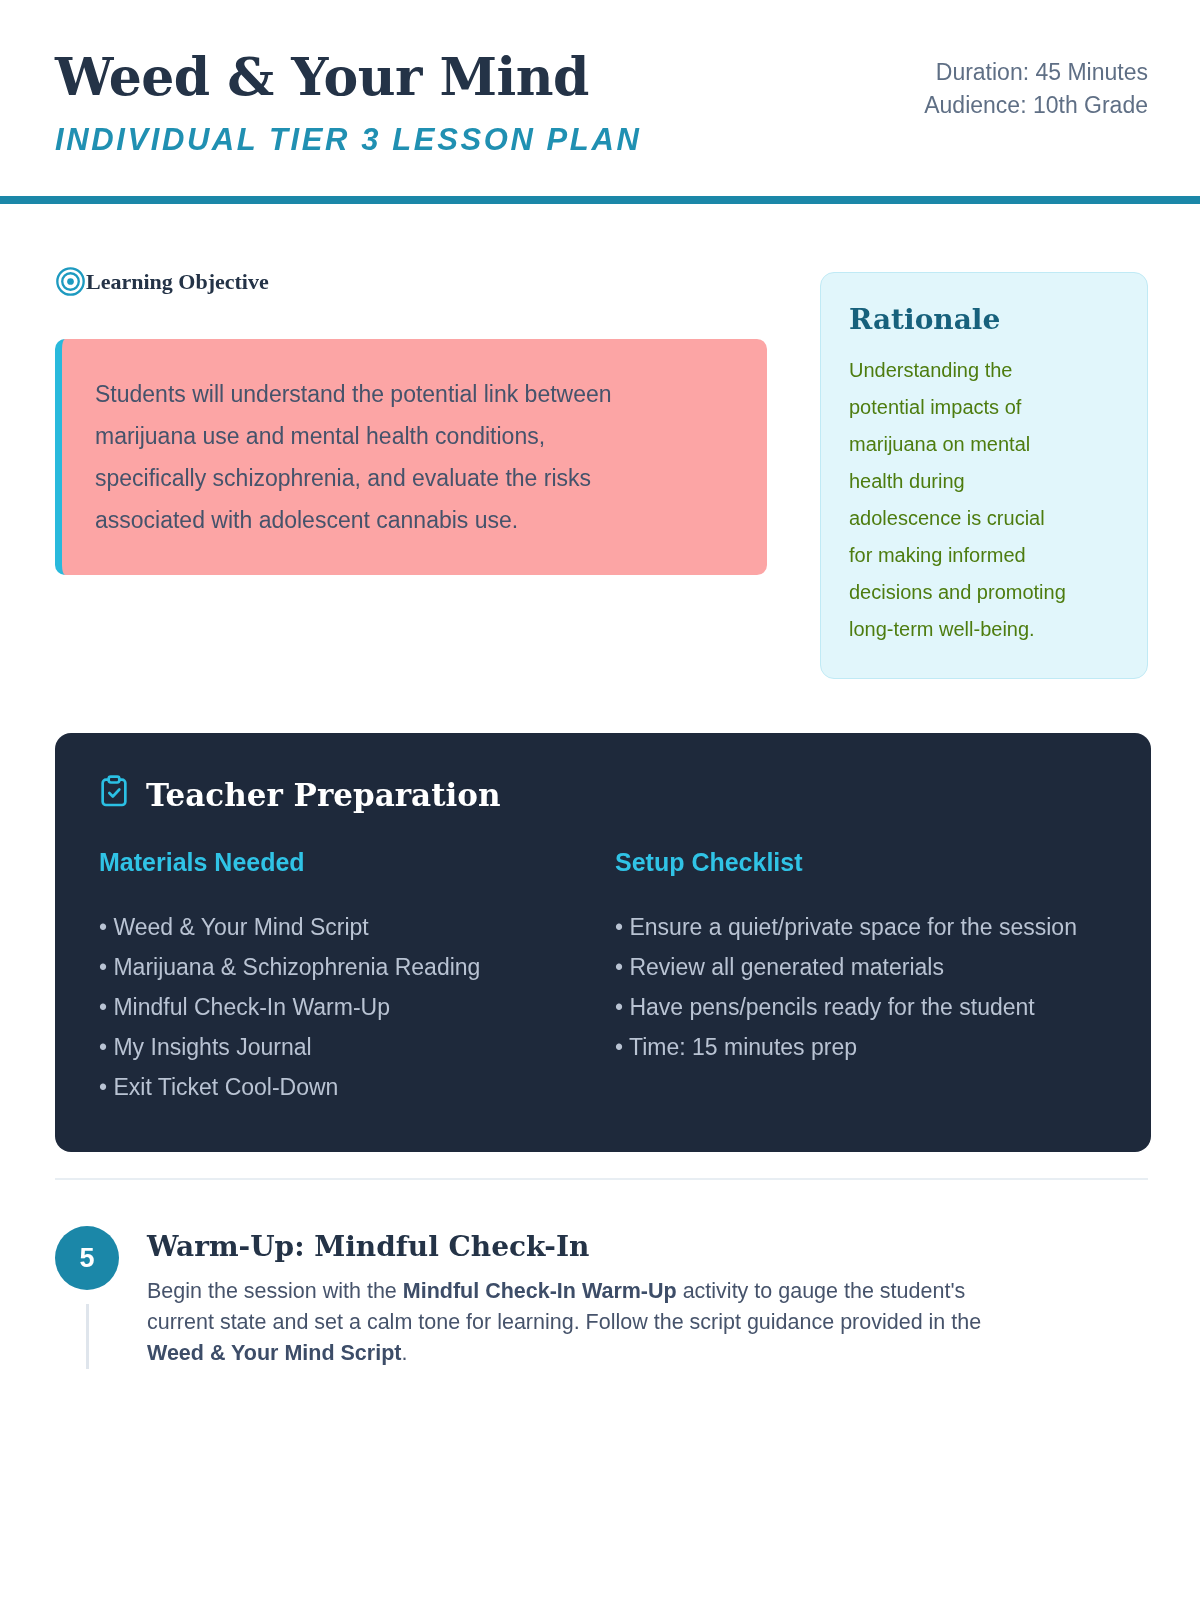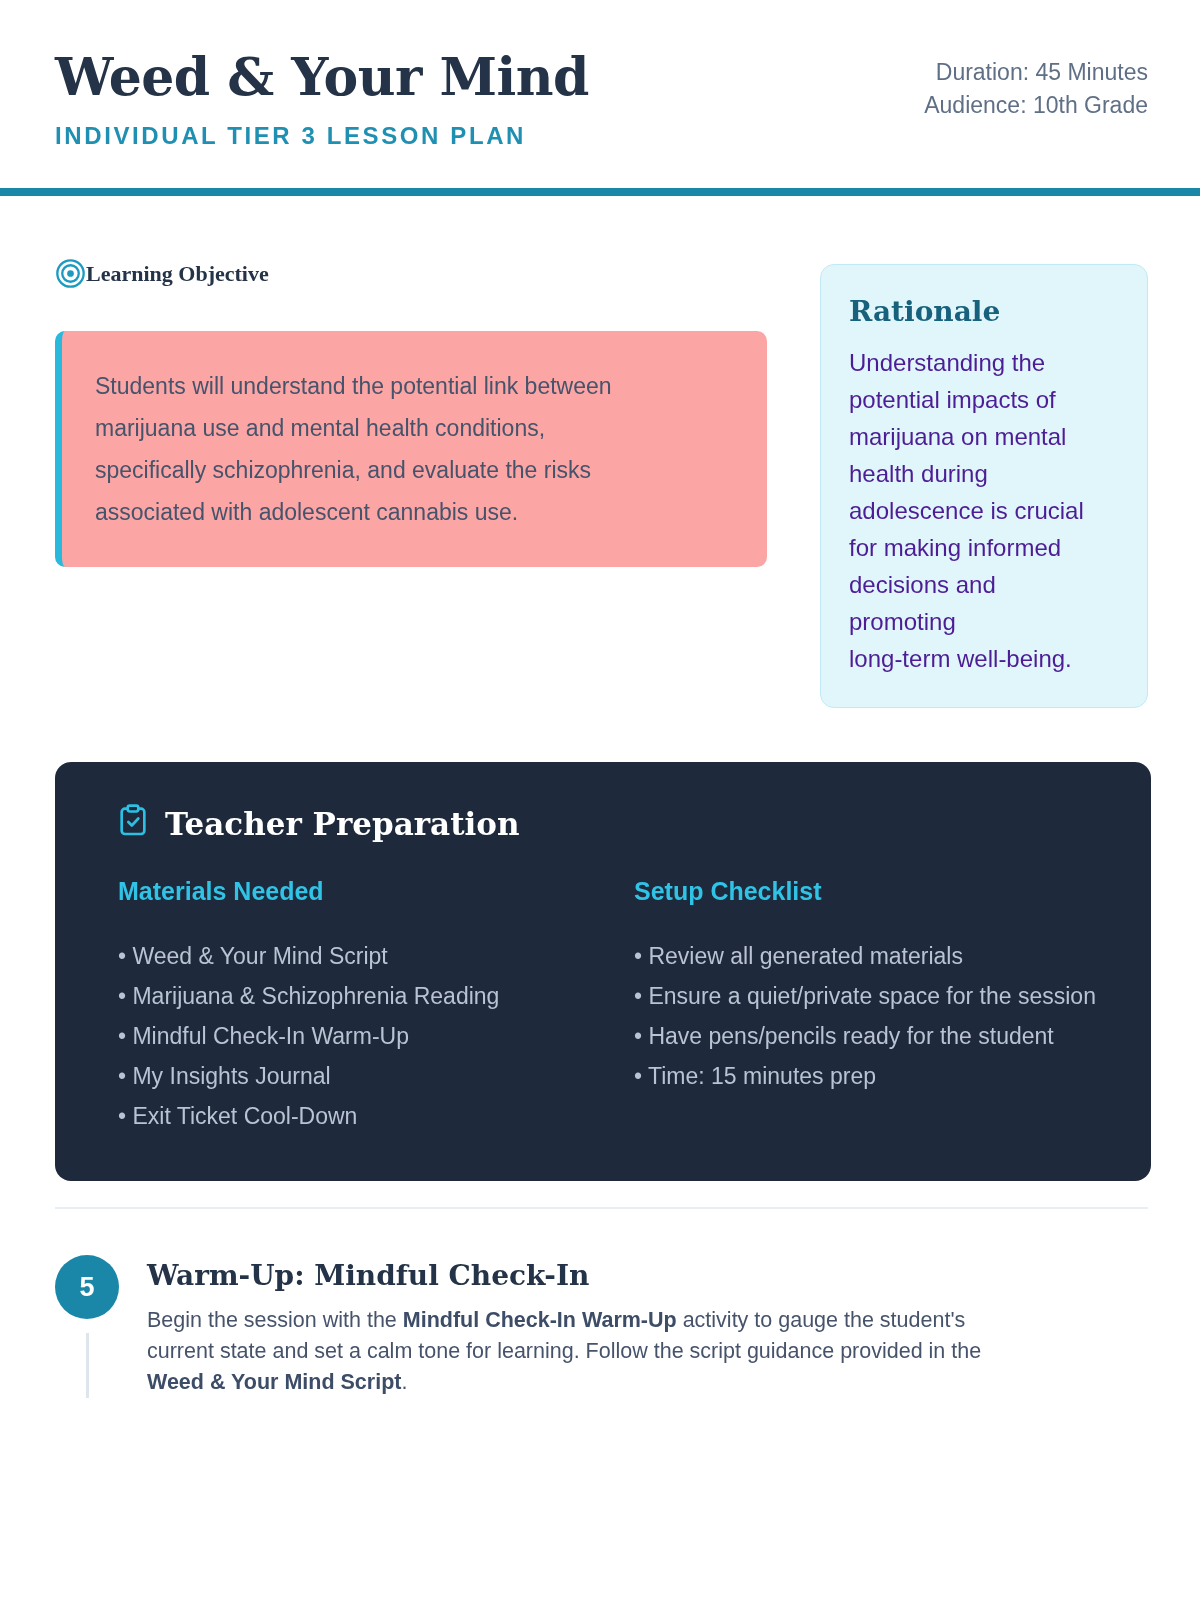--- a/index.html
+++ b/index.html
@@ -18,24 +18,25 @@
   .page-title {
     font-family: "DejaVu Serif", serif;
     font-weight: 700;
     font-size: 52px;
     line-height: 1.12;
     color: #243347;
     letter-spacing: -0.5px;
   }
   .page-subtitle {
     margin-top: 16px;
-    font-size: 24px;
+    font-size: 31px;
     font-weight: 700;
     letter-spacing: 2.6px;
     color: #2090b2;
+    font-style: italic;
   }
   .header-meta {
     margin-top: 8px;
     text-align: right;
     font-size: 23px;
     line-height: 33px;
     color: #5f6f85;
     white-space: nowrap;
   }
   .top-bar { height: 8px; background: #1b87a8; margin-top: 38px; width: 1200px; margin-left: -55px; }
@@ -68,31 +69,31 @@
     border-radius: 14px;
     padding: 30px 44px 30px 28px;
     margin-top: 6px;
   }
   .rationale-card h3 {
     font-family: "DejaVu Serif", serif;
     font-weight: 700; font-size: 28px; color: #17617c;
   }
   .rationale-card p {
     margin-top: 16px;
-    font-size: 24px; line-height: 37px; color: #4c1d95;
+    font-size: 20px; line-height: 37px; color: #4d7c0f;
     white-space: pre-line;
   }
 
   
   .prep-card {
     margin-top: 54px;
     width: 1096px;
     background: #1e293b;
     border-radius: 16px;
-    padding: 42px 40px 40px 63px;
+    padding: 42px 40px 40px 44px;
   }
   .prep-heading {
     display: flex; align-items: center; gap: 17px;
     font-family: "DejaVu Serif", serif;
     font-weight: 700; font-size: 31px; color: #ffffff;
   }
   .prep-columns { display: grid; grid-template-columns: 476px 1fr; gap: 40px; margin-top: 34px; }
   .prep-col h4 { font-size: 25px; font-weight: 700; color: #30c3e6; margin-bottom: 35px; }
   .prep-col ul { list-style: none; max-width: 472px; }
   .prep-col li {
@@ -199,22 +200,22 @@
           <li>Weed &amp; Your Mind Script</li>
           <li>Marijuana &amp; Schizophrenia Reading</li>
           <li>Mindful Check-In Warm-Up</li>
           <li>My Insights Journal</li>
           <li>Exit Ticket Cool-Down</li>
         </ul>
       </div>
       <div class="prep-col">
         <h4>Setup Checklist</h4>
         <ul>
+          <li>Ensure a quiet/private space for the session</li>
           <li>Review all generated materials</li>
-          <li>Ensure a quiet/private space for the session</li>
           <li>Have pens/pencils ready for the student</li>
           <li>Time: 15 minutes prep</li>
         </ul>
       </div>
     </div>
   </section>
 
   <section>
     <hr class="flow-rule">
 

